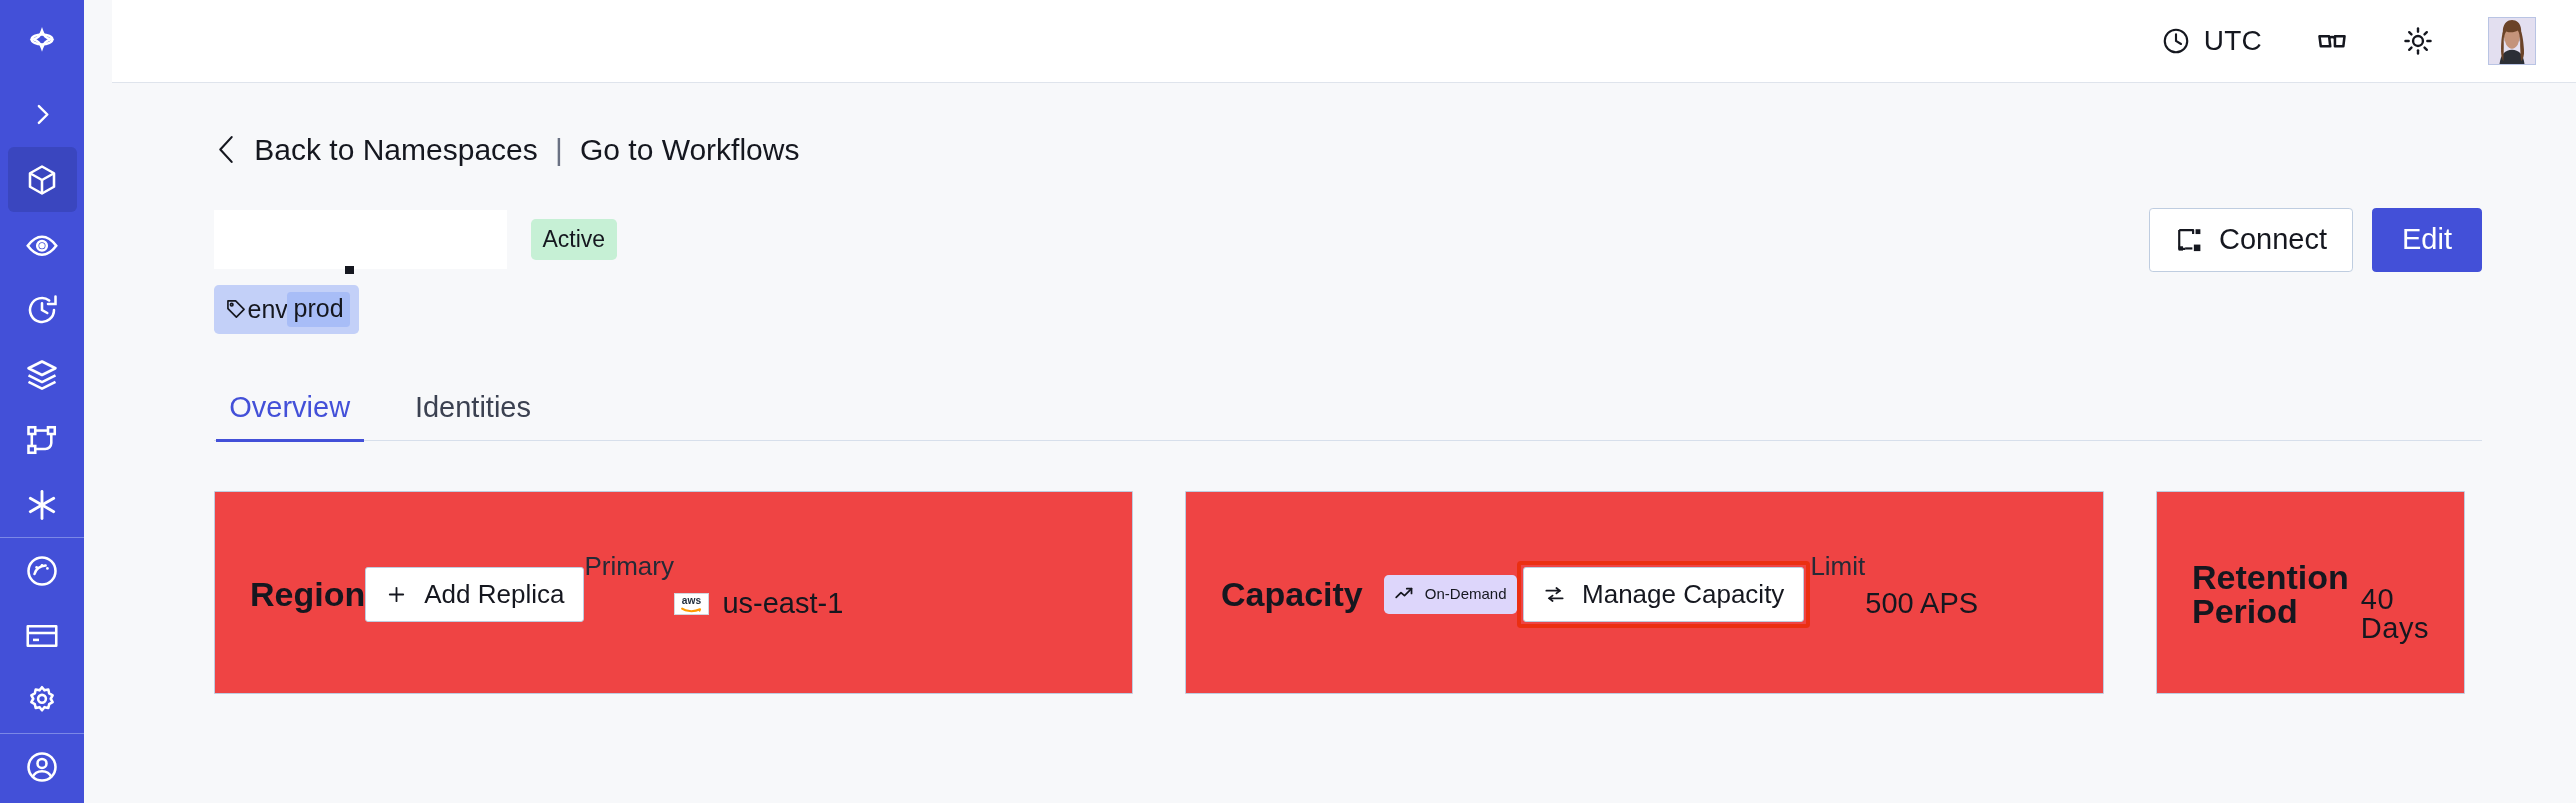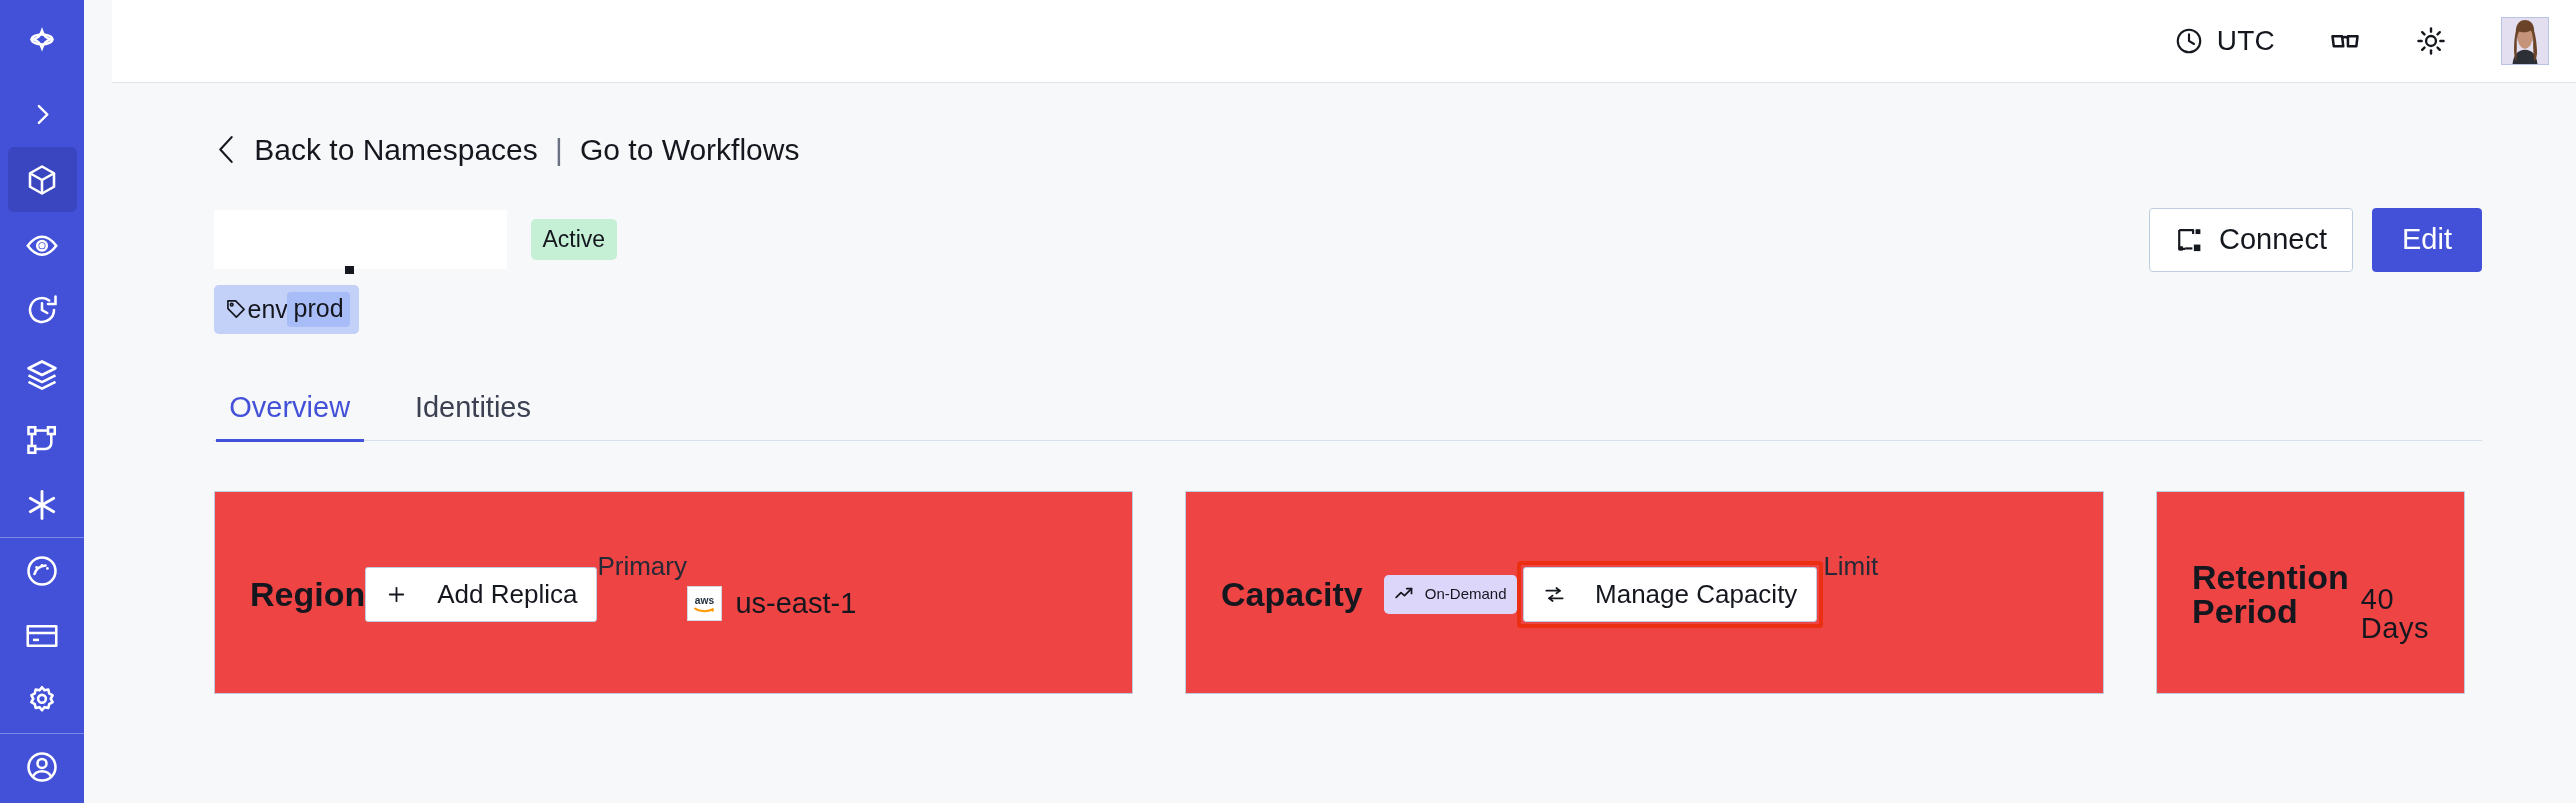--- a/index.html
+++ b/index.html
@@ -41,21 +41,21 @@
 
   
   .right { flex: 1 1 auto; display: flex; flex-direction: column; min-width: 0; }
 
   
   .topbar {
     height: 83px; flex: 0 0 83px;
     background: #ffffff;
     border-bottom: 1px solid #dfe4ec;
     display: flex; align-items: center; justify-content: flex-end;
-    padding-right: 27px;
+    padding-right: 40px;
     margin-left: 28px;
   }
   .tb-group { display: flex; align-items: center; gap: 54px; }
   .tb-clock { display: flex; align-items: center; gap: 12.5px; }
   .tb-clock .tz { font-size: 28px; letter-spacing: 0.2px; color: #15171f; }
   .tb-icon { display: flex; align-items: center; justify-content: center; color: #15171f; }
   .avatar {
     width: 48px; height: 48px;
     border: 1px solid #b9c4e4;
     background: #e3dff0;
@@ -158,25 +158,25 @@
     font-size: 15px; line-height: 1;
     padding: 8.6px 10.5px 9.6px; border-radius: 4.8px;
     margin-left: 21px;
   }
   .card-head-spacer { flex: 1 1 auto; }
   .card-label { font-size: 26px; color: #262a36; margin-top: 25px; line-height: 1; }
   .card-value { font-size: 29px; color: #15171f; margin-top: 19px; line-height: 1;
                 display: flex; align-items: center; gap: 13.4px; }
   .card-c .card-value { margin-top: 40px; letter-spacing: 0.5px; }
   .aws-logo {
-    width: 35px; height: 35px; border: 1px solid #d2d6de; background: #ffffff;
+    width: 35px; height: 22px; border: 1px solid #d2d6de; background: #ffffff;
     display: flex; align-items: center; justify-content: center;
   }
   .btn-sm {
-    display: inline-flex; align-items: center; gap: 29px;
+    display: inline-flex; align-items: center; gap: 16px;
     font-size: 26px; line-height: 1;
     border: 1px solid #bfcde0; background: #ffffff; color: #15171f;
     padding: 13.4px 19px; border-radius: 2.9px; cursor: pointer; white-space: nowrap;
   }
   .hl-ring {
     border: 4.8px solid #eb2f12;
     border-radius: 3.8px;
     padding: 2px;
     display: inline-flex;
   }
@@ -475,20 +475,21 @@
                       <path d="M14 5.2L17.5 8 14 10.8"></path>
                     <path d="M20.5 16h-14"></path>
                       <path d="M10 13.2L6.5 16 10 18.8"></path>
                   </svg>
                 </span>
                 <span>Manage Capacity</span>
               </button>
             </span>
           </div>
           <div class="card-label">Limit</div>
+          <div class="card-value">500 APS</div>
         </section>
 
         <section class="card card-c">
           <div class="card-head">
             <h2 class="card-title">Retention Period</h2>
           </div>
           <div class="card-value">40  Days</div>
         </section>
 
       </div>

